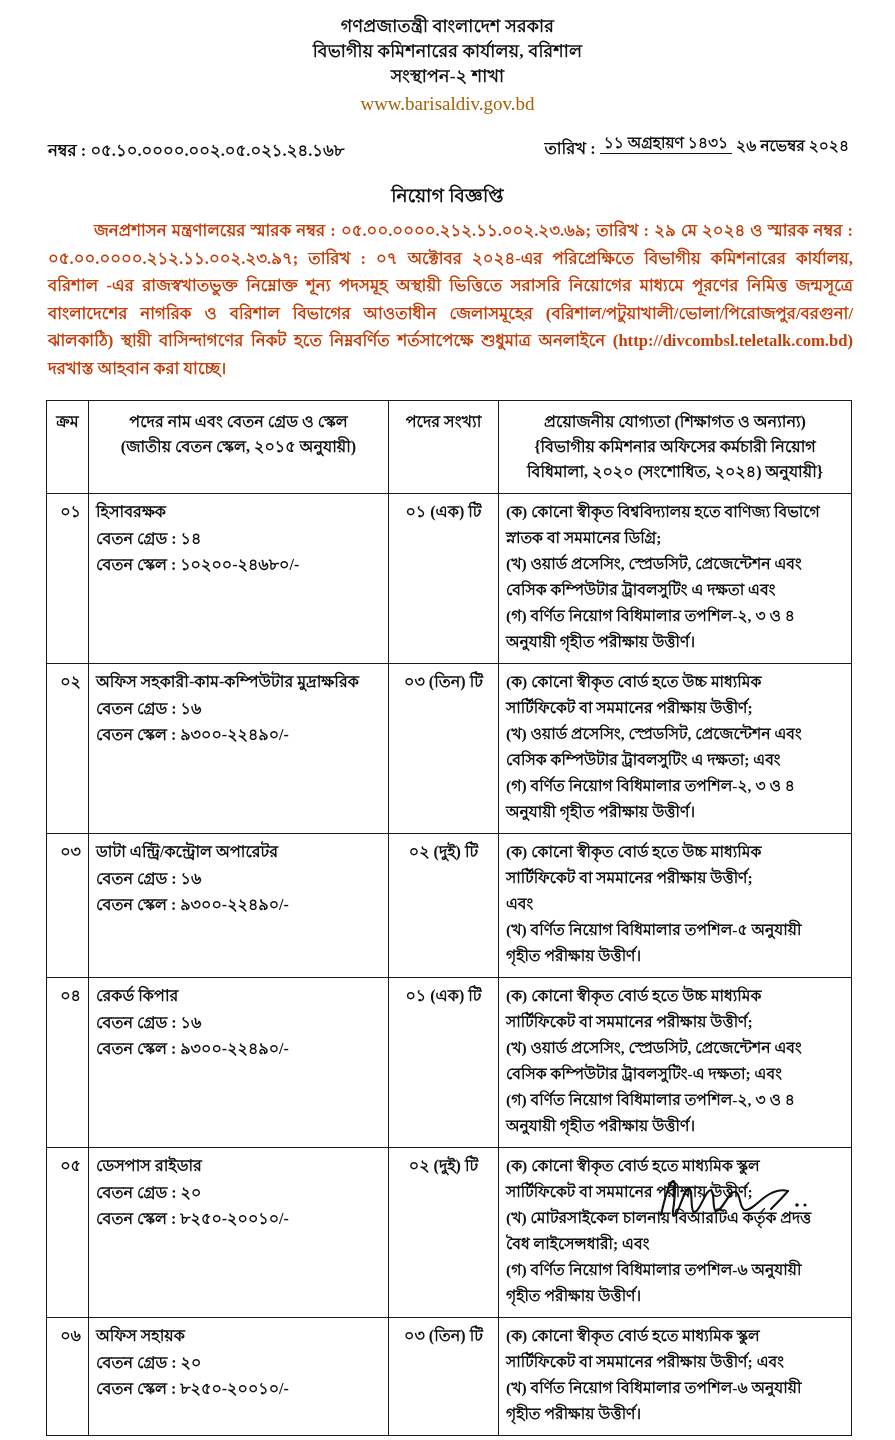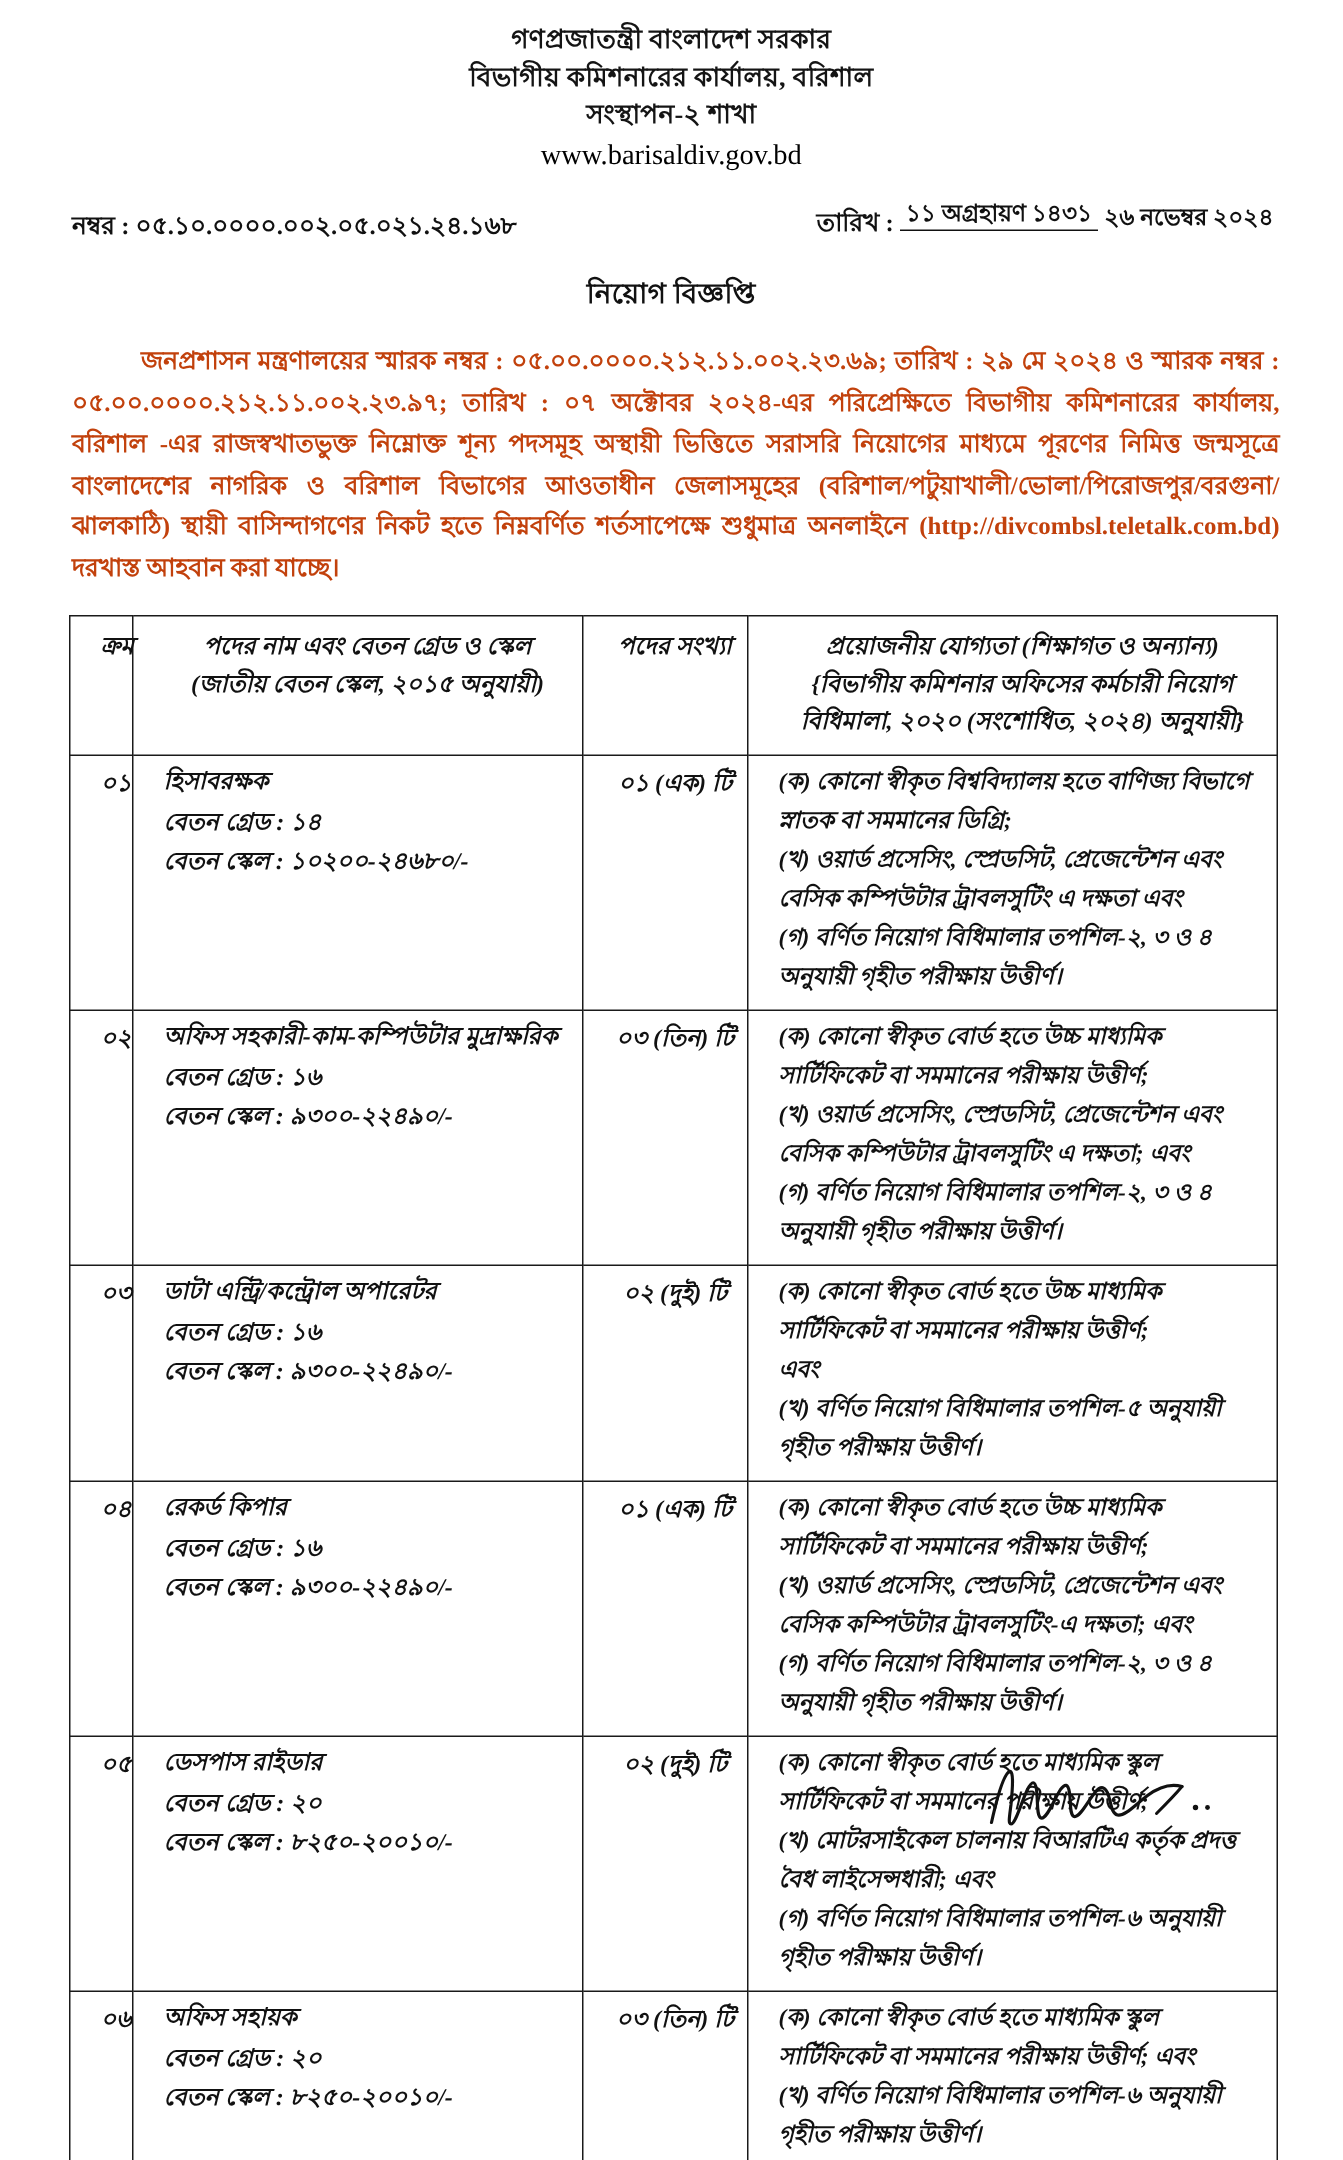--- a/index.html
+++ b/index.html
@@ -32,21 +32,21 @@
     line-height: 25px;
     letter-spacing: .2px;
     font-weight: 600;
     color: #141414;
   }
   .header .url {
     font-size: 19px;
     line-height: 28px;
     font-family: "Liberation Serif", serif;
     font-weight: 400;
-    color: #000000;
+    color: #a16207;
     margin-top: 1px;
   }
 
   
   .memoline {
     position: relative;
     height: 46px;
     margin-top: 10px;
   }
   .memo-no {
@@ -87,21 +87,21 @@
     font-weight: 600;
     padding: 3px 4px 0 4px;
   }
 
   
   .doc-title {
     text-align: center;
     font-size: 18.5px;
     font-weight: 700;
     margin-top: 8px;
-    margin-bottom: 14px;
+    margin-bottom: 4px;
     letter-spacing: .3px;
   }
 
   
   .body-para {
     margin: 0 42px 0 48px;
     font-size: 16.6px;
     line-height: 27.5px;
     text-align: justify;
     text-justify: inter-word;
@@ -115,22 +115,21 @@
     margin: 18px 44px 0 46px;
   }
   table.jobs {
     width: 805px;
     border-collapse: collapse;
     table-layout: fixed;
   }
   table.jobs th, table.jobs td {
     border: 1.2px solid #1a1a1a;
     vertical-align: top;
-    padding: 5px 7px 8px 20px;
-    font-style: italic;
+    padding: 5px 7px 8px 7px;
   }
   table.jobs thead th {
     text-align: center;
     font-size: 16px;
     line-height: 25px;
     font-weight: 600;
     padding-top: 8px;
     padding-bottom: 9px;
   }
   col.c-sl    { width: 42px; }

